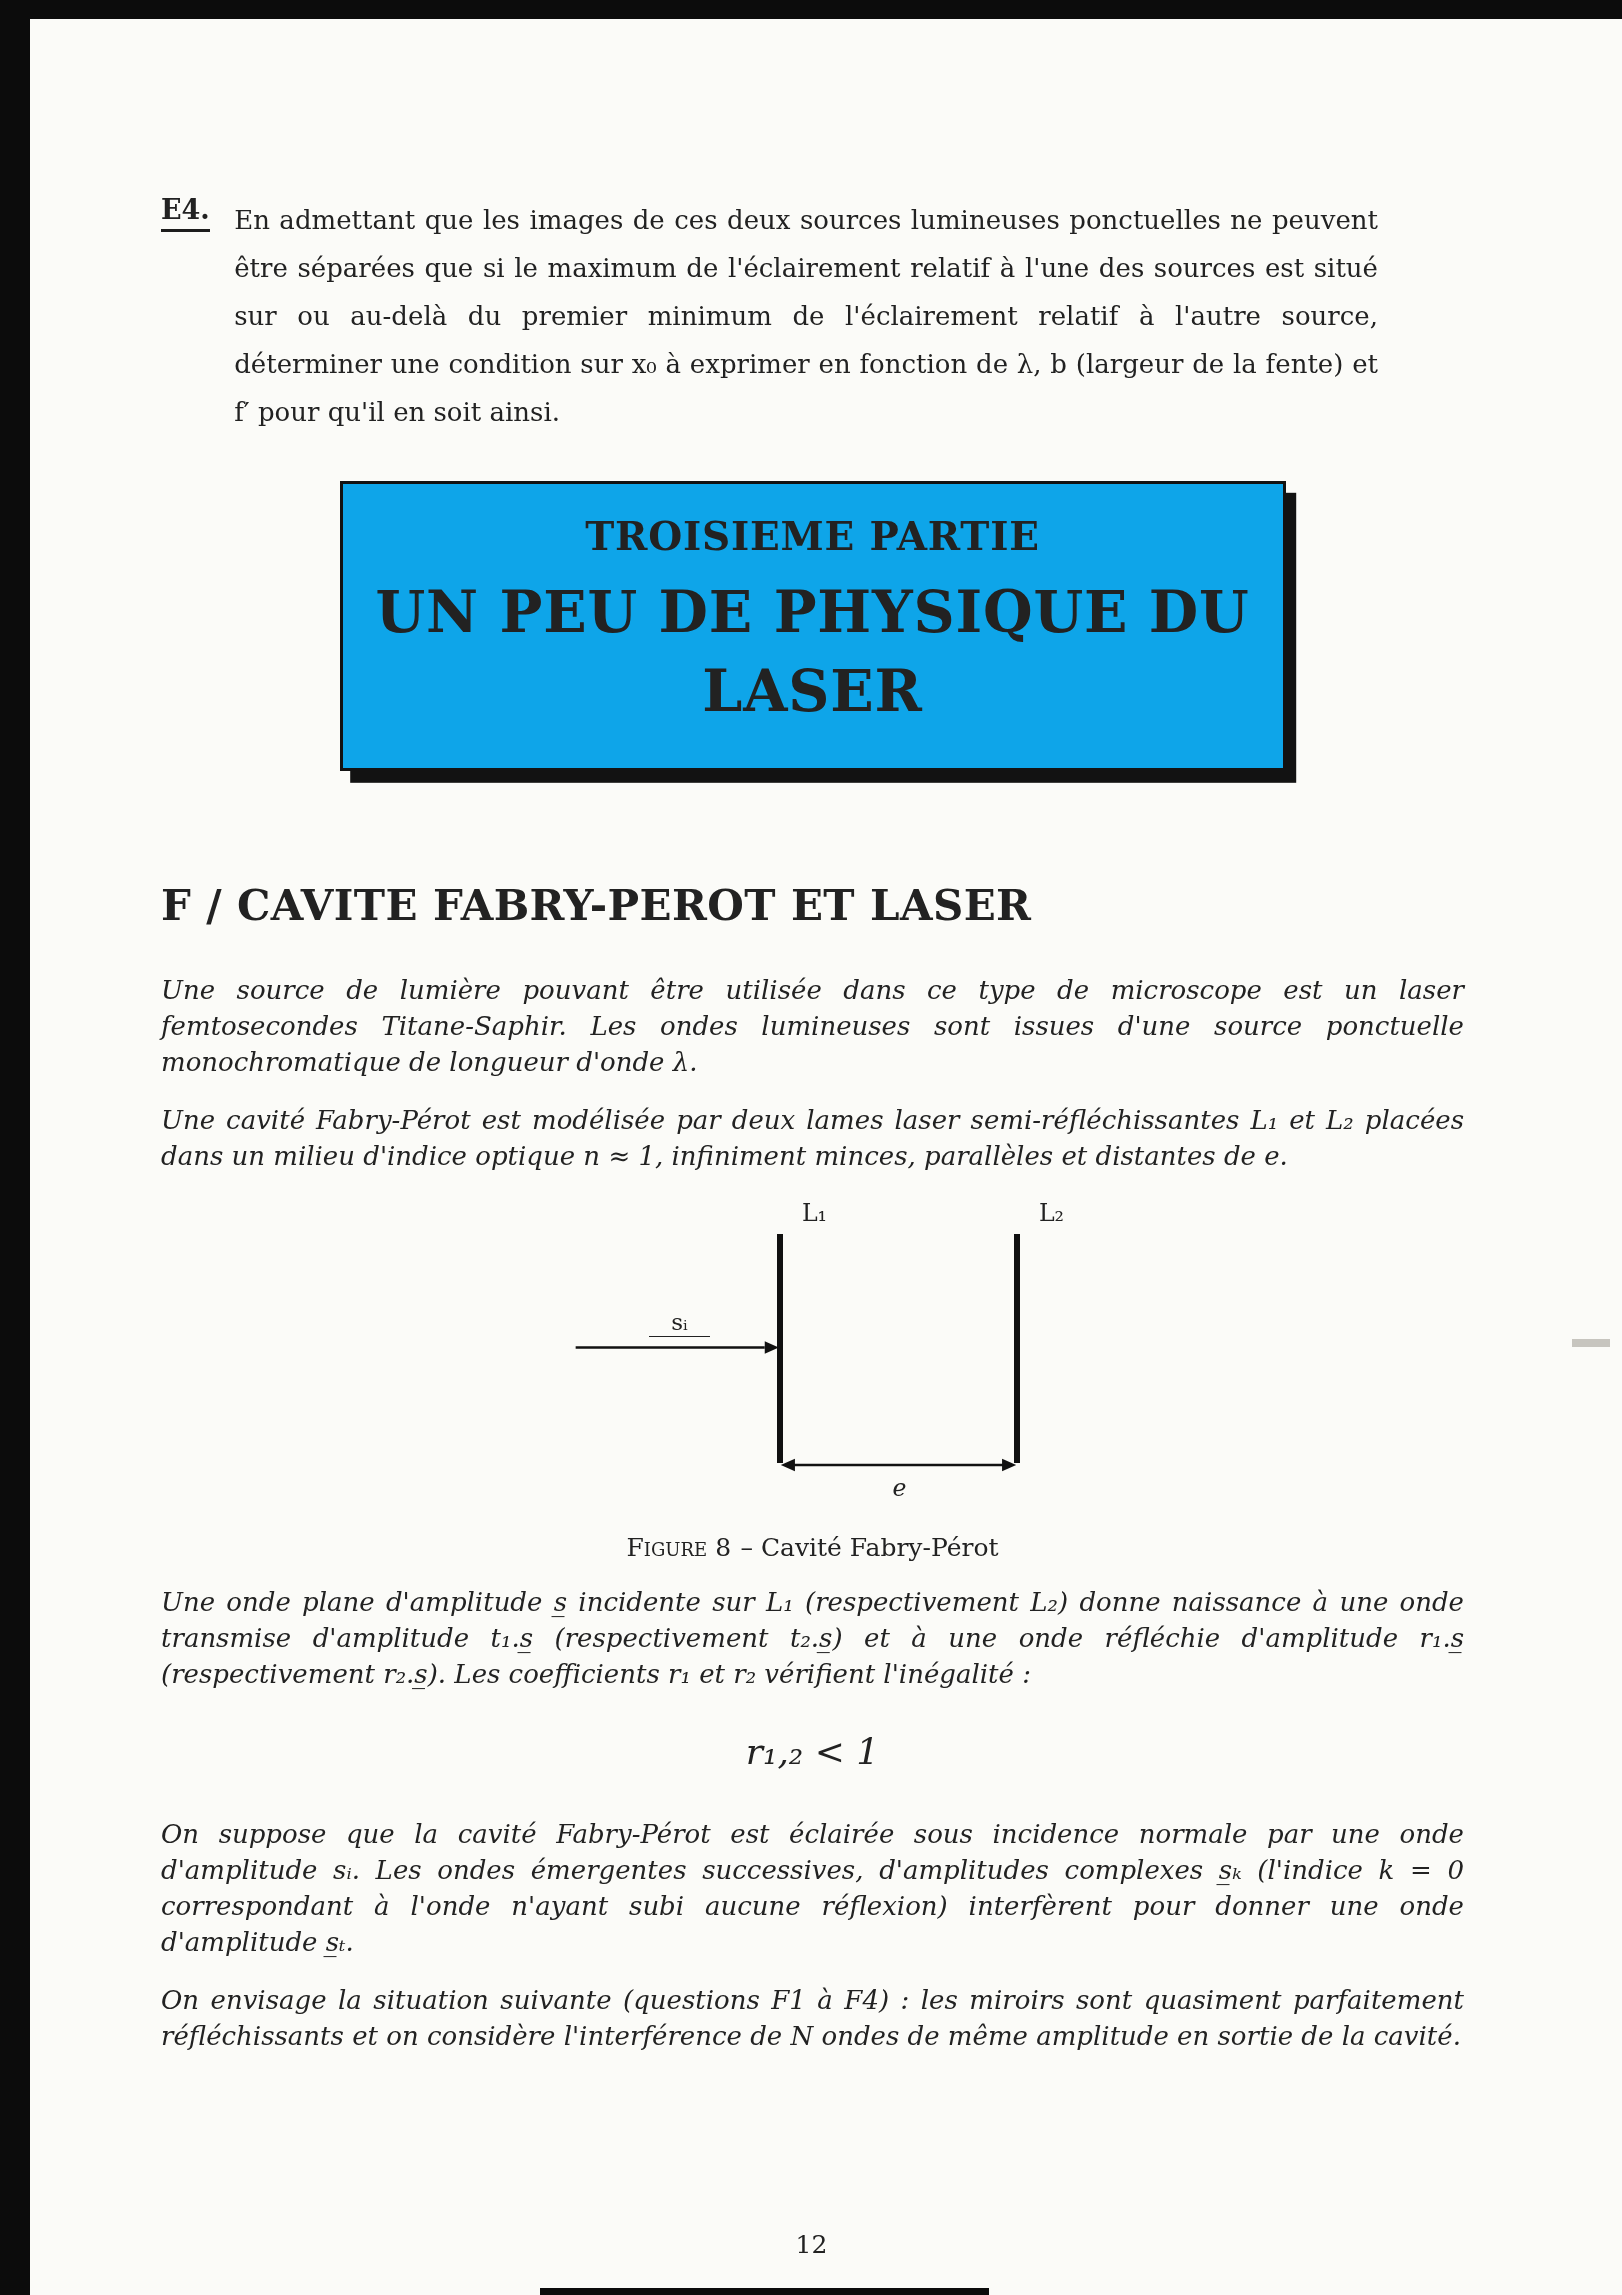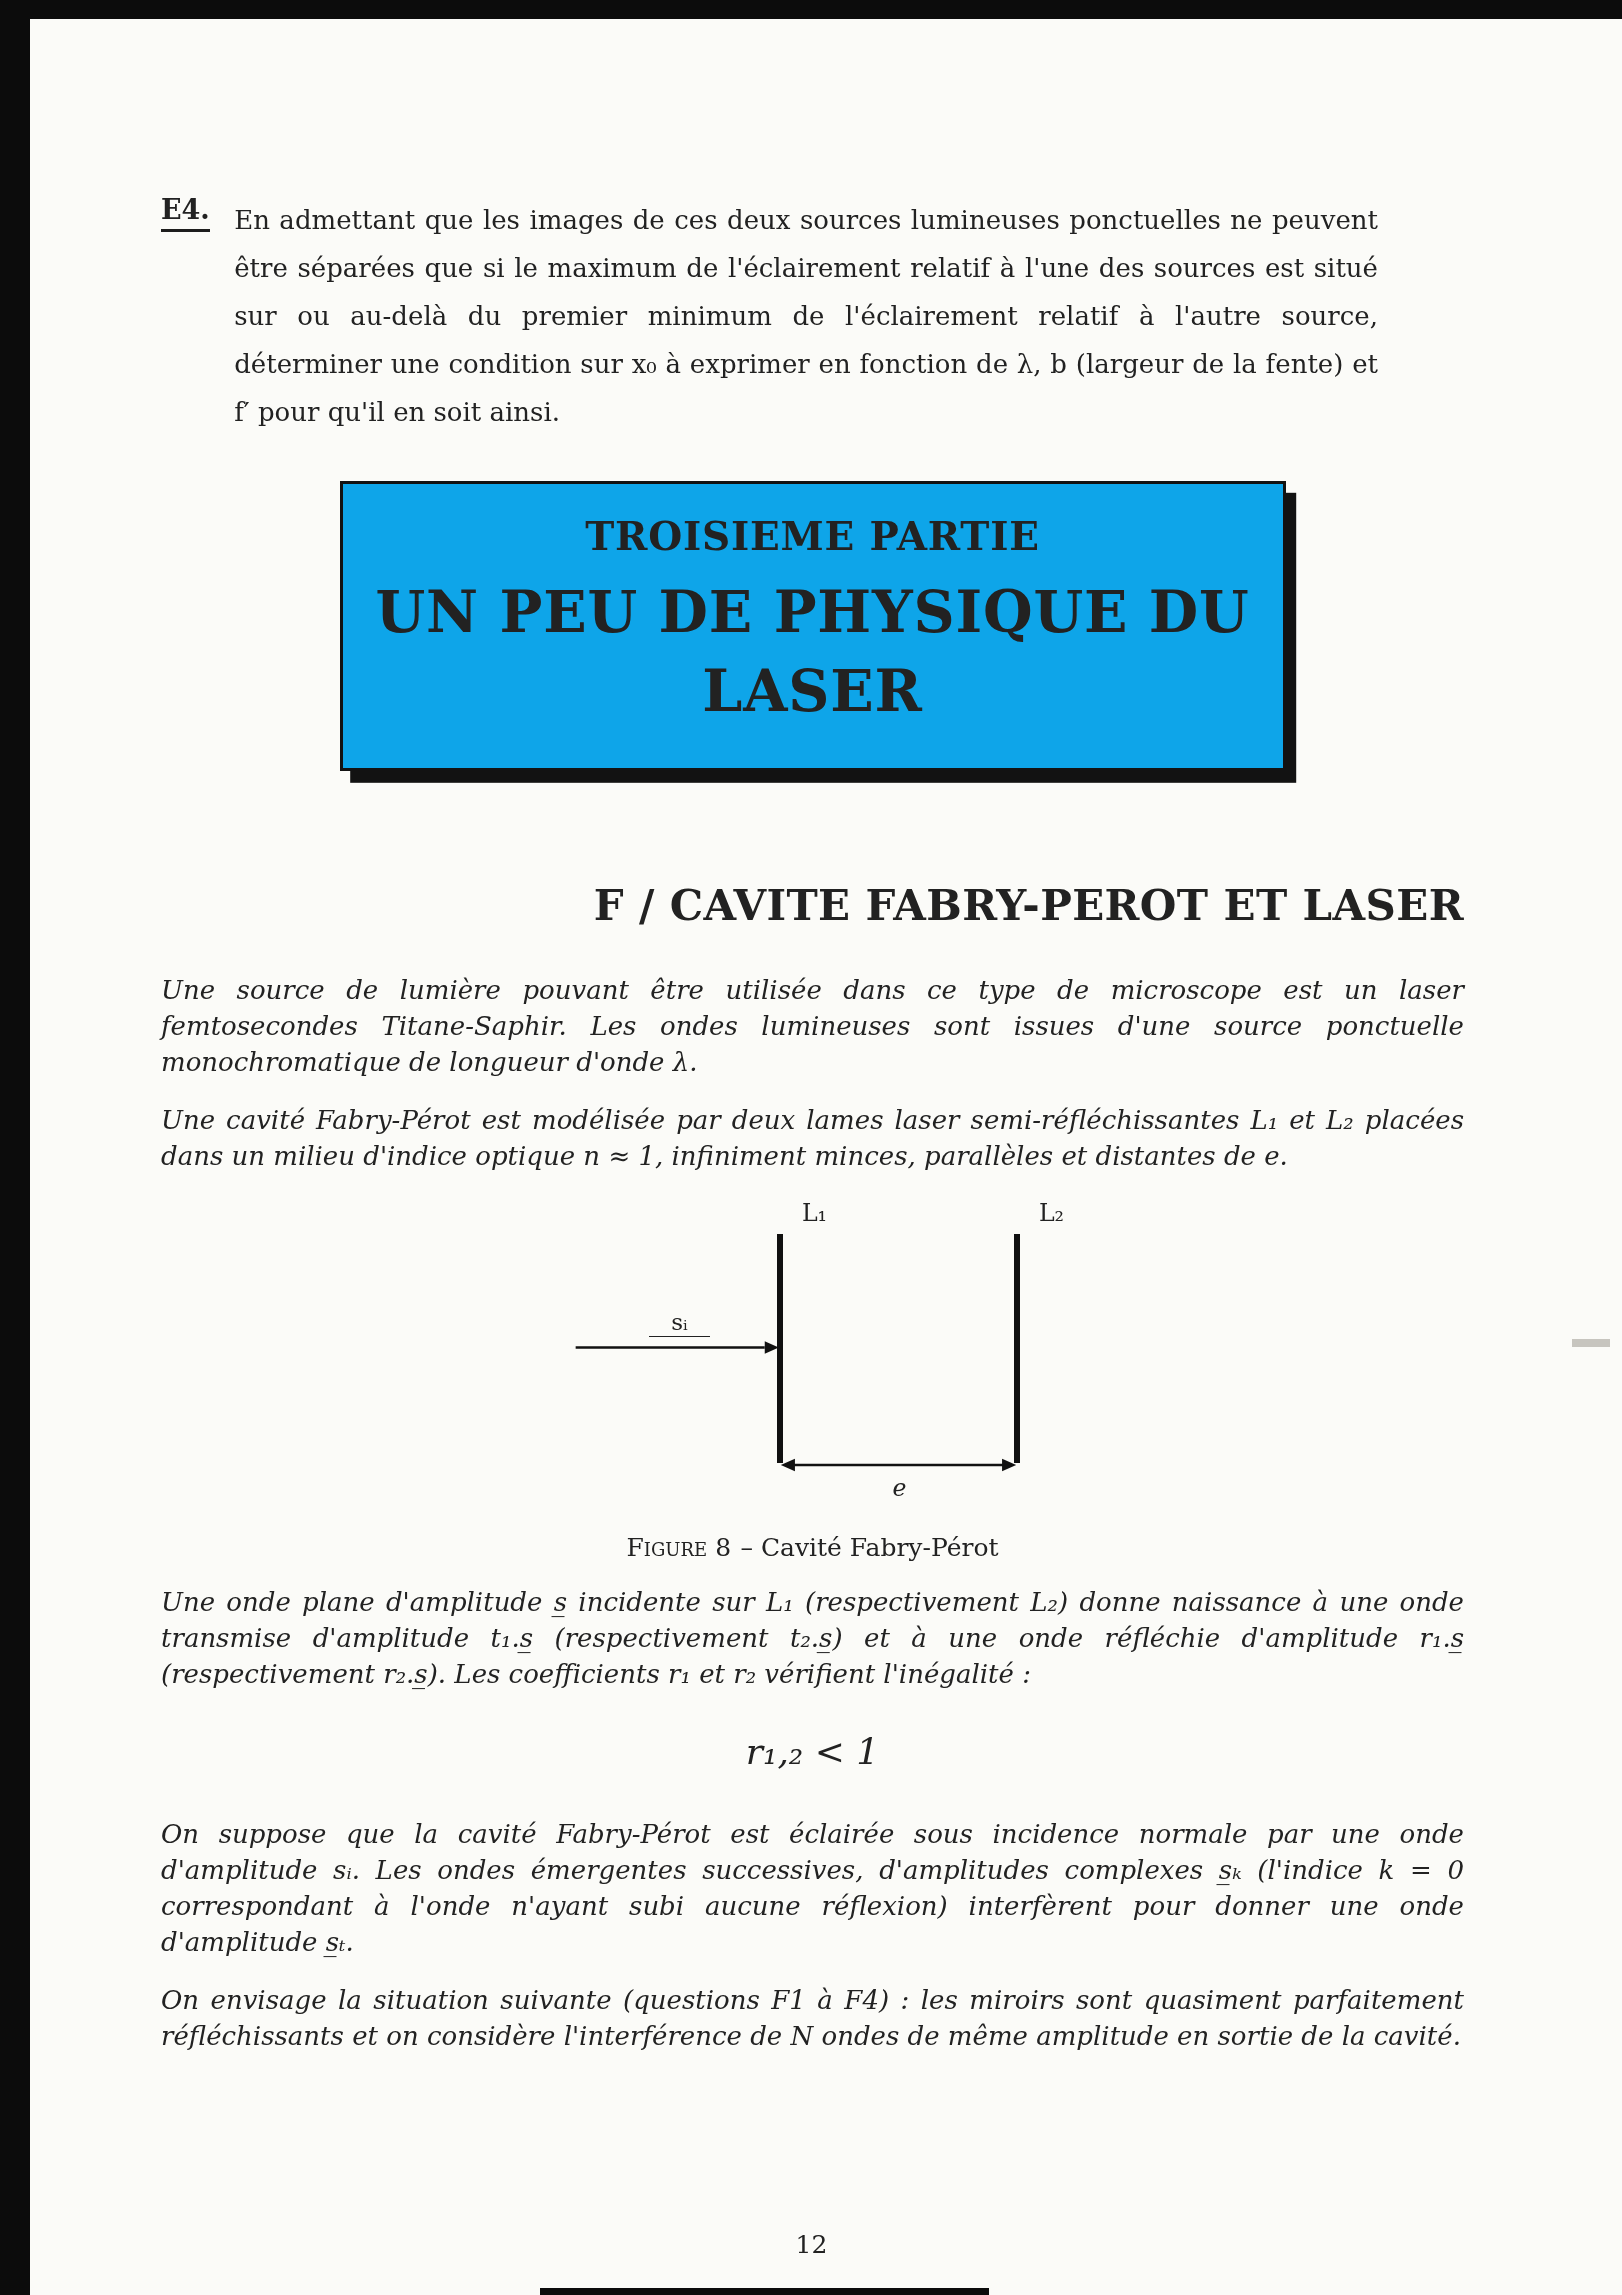--- a/index.html
+++ b/index.html
@@ -44,21 +44,21 @@
     text-align: center;
     padding: 28px 22px 38px;
     box-sizing: border-box;
   }
   .part-kicker { font-weight: bold; font-size: 39px; line-height: 49px; letter-spacing: 0.8px; }
   .part-title-line { font-weight: bold; font-size: 57px; line-height: 79px; letter-spacing: 0.8px; }
   .part-title-wrap { margin-top: 11px; }
 
   
   .section-heading {
-    text-align: right; font-weight: bold;
+    text-align: left; font-weight: bold;
     font-size: 42px; line-height: 50px;
     margin: 110px 0 0; letter-spacing: 0.4px;
   }
 
   
   .para {
     font-style: italic; font-size: 26px; line-height: 36px;
     text-align: justify; margin: 22px 0 0;
   }
   .para.first-after-heading { margin-top: 41px; }

